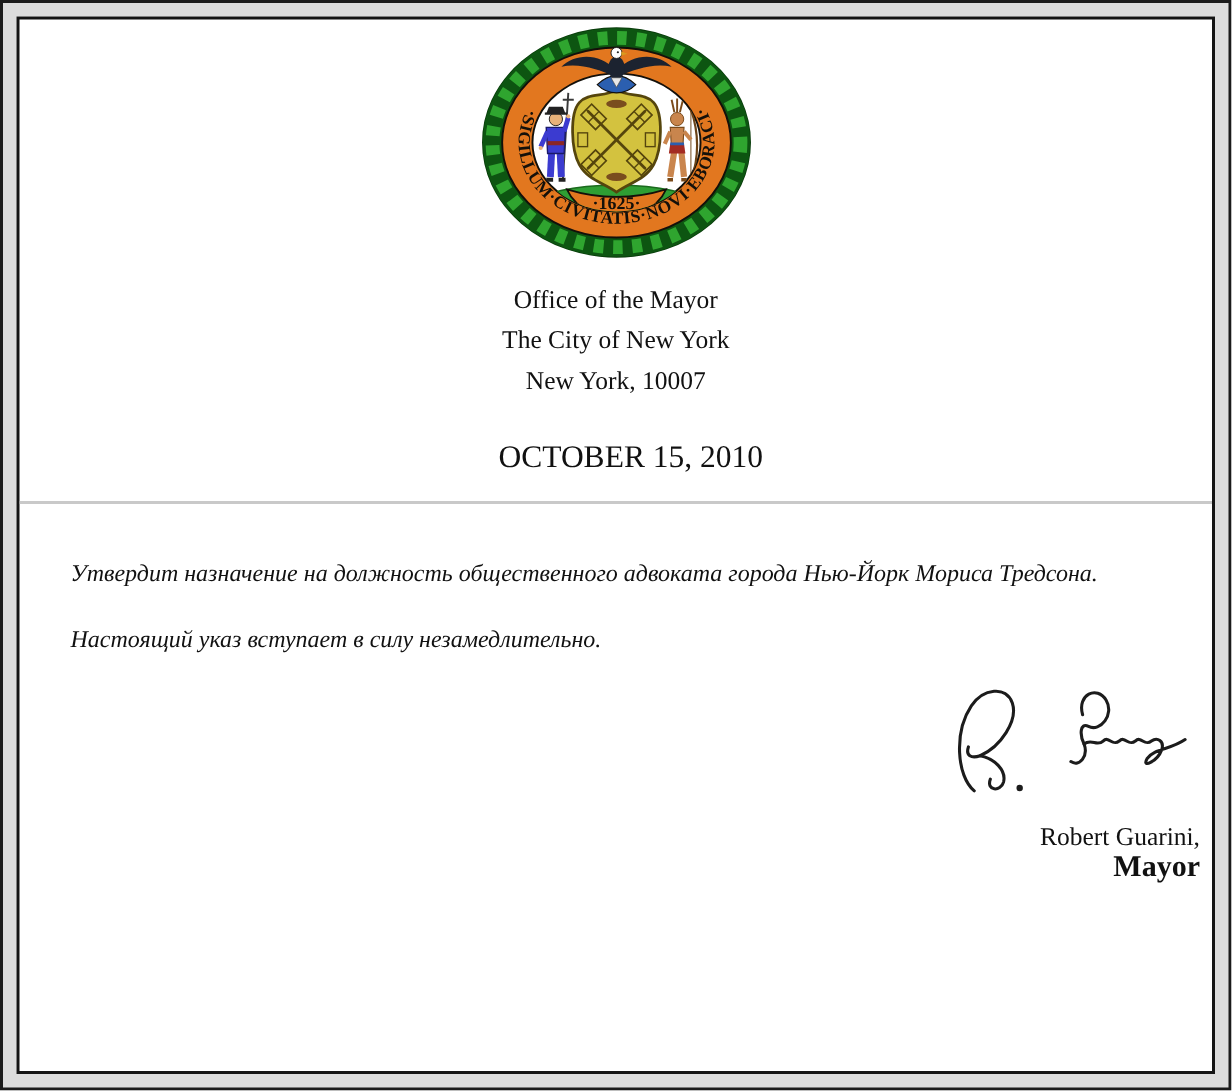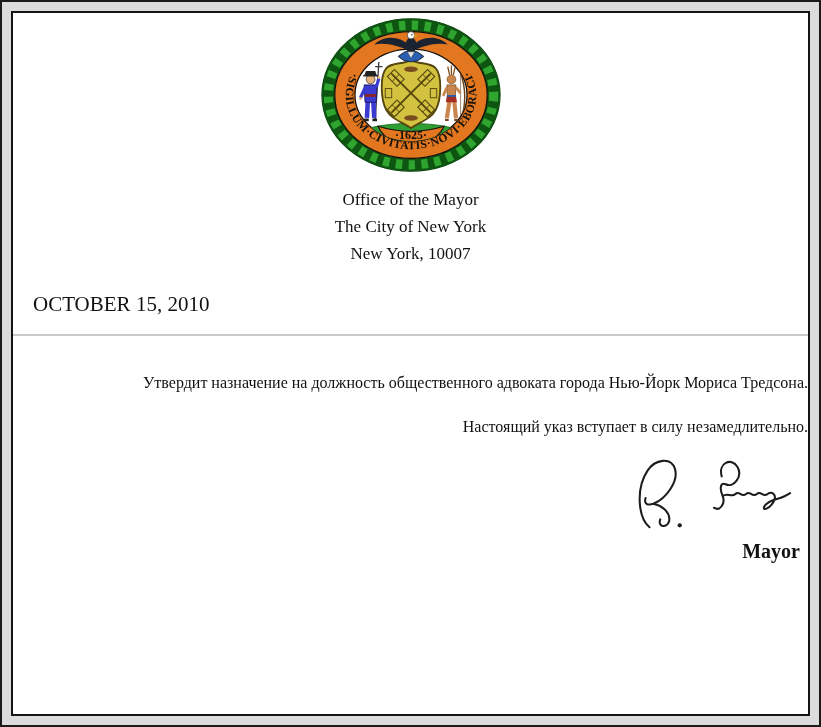--- a/index.html
+++ b/index.html
@@ -22,41 +22,42 @@
     overflow: hidden;
   }
   .seal { display: block; margin: 3px auto 0 auto; }
   .letterhead {
     margin-top: 12px;
     text-align: center;
     font-size: 17px;
     line-height: 27px;
   }
   .order-title { margin-top: 43px; text-align: center; font-size: 21px; line-height: 27px; }
-  .order-date  { margin-top: 24px; font-size: 21px; line-height: 27px; padding-left: 20px; }
+  .order-date  { margin-top: 24px; text-align: center; font-size: 21px; line-height: 27px; padding-left: 20px; }
   .divider {
     margin-top: 16px;
     border: none;
     border-top: 2px solid #c9c9c9;
     height: 0;
   }
   .decree-heading {
     margin-top: 24px;
     text-align: center;
     font-size: 15px;
     line-height: 20px;
     font-weight: bold;
     letter-spacing: 0.5px;
   }
   .para {
     font-size: 16px;
     line-height: 21px;
-    text-align: right;
-    padding-left: 50px;
+    text-align: left;
+    padding-left: 34px;
     white-space: nowrap;
+    font-style: italic;
   }
   .para-1 { margin-top: 36px; }
   .para-2 { margin-top: 23px; }
   .sig-block { margin-top: 18px; text-align: right; padding-right: 8px; }
   .sig-svg { display: inline-block; margin-right: 4px; }
   .sig-name { font-size: 17px; line-height: 20px; margin-top: 6px; }
   .sig-title { font-size: 20px; line-height: 20px; font-weight: bold; }
 </style>
 </head>
 <body>
@@ -188,17 +189,18 @@
     <div class="sig-block">
       <svg class="sig-svg" width="170" height="82" viewBox="0 0 170 84" aria-hidden="true">
         <g fill="none" stroke="#1c1c1c" stroke-width="2.1" stroke-linecap="round" stroke-linejoin="round">
           <path d="M22,74 C10,64 8,34 20,16 C28,4 44,2 48,14 C52,26 40,44 26,50 C20,52 16,50 18,44"></path>
           <path d="M26,50 C36,52 44,60 42,68 C40,75 30,74 33,66"></path>
           <path d="M96,22 C92,8 106,2 112,12 C118,22 108,34 100,30 C94,27 94,36 97,42 C100,50 94,58 88,54"></path>
           <path d="M97,42 C102,38 106,44 110,40 C114,36 116,44 121,40 C125,36 127,44 132,40 C136,36 138,44 143,40 C147,37 152,40 150,46 C147,54 136,59 140,52 C145,45 156,46 166,39"></path>
         </g>
         <circle cx="53" cy="72" r="2.2" fill="#1c1c1c"></circle>
       </svg>
+      <div class="sig-name">Robert Guarini,</div>
       <div class="sig-title">Mayor</div>
     </div>
 
   </div>
 </div>
 
 </body></html>

